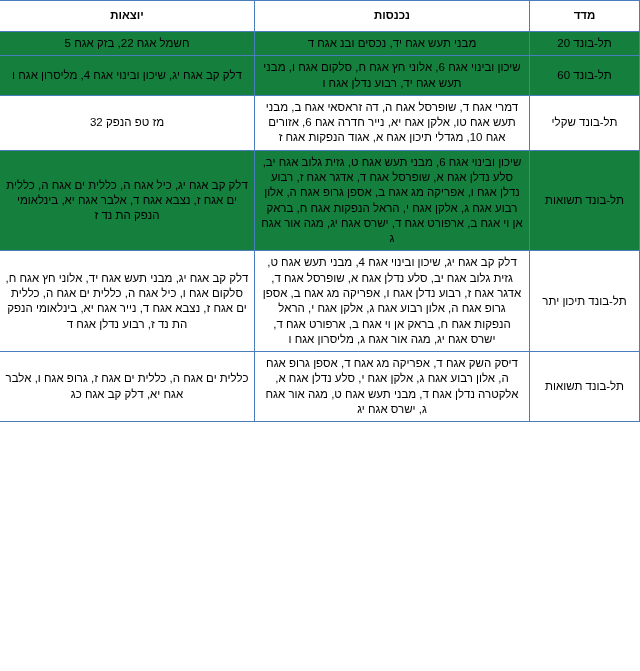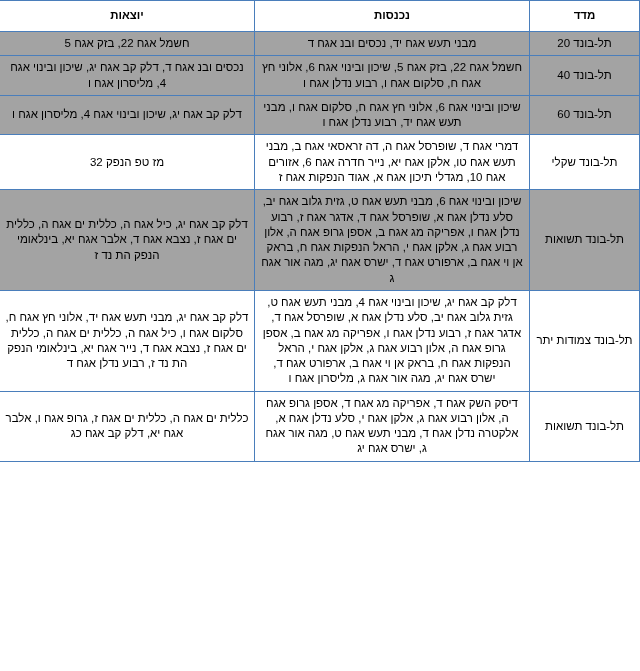--- a/index.html
+++ b/index.html
@@ -40,21 +40,21 @@
 
   td.measure-cell {
     font-weight: normal;
     font-size: 12.5px;
     text-align: center;
   }
   td.body-cell {
     text-align: center;
   }
   tr.shaded td {
-    background: #a3a3a3;
+    background: #15803d;
   }
   tr.plain td {
     background: #ffffff;
   }
 </style>
 </head>
 <body>
 
 <table class="index-table">
   <colgroup>
@@ -69,41 +69,36 @@
       <th>יוצאות</th>
     </tr>
   </thead>
   <tbody>
     <tr class="shaded">
       <td class="measure-cell">תל-בונד 20</td>
       <td class="body-cell">מבני תעש אגח יד, נכסים ובנ אגח ד</td>
       <td class="body-cell">חשמל אגח 22, בזק אגח 5</td>
     </tr>
     <tr class="shaded">
-      <td class="measure-cell">תל-בונד 40</td>
-      <td class="body-cell">חשמל אגח 22, בזק אגח 5, שיכון ובינוי אגח 6, אלוני חץ אגח ח, סלקום אגח ו, רבוע נדלן אגח ו</td>
-      <td class="body-cell">נכסים ובנ אגח ד, דלק קב אגח יג, שיכון ובינוי אגח 4, מליסרון אגח ו</td>
-    </tr>
-    <tr class="shaded">
       <td class="measure-cell">תל-בונד 60</td>
       <td class="body-cell">שיכון ובינוי אגח 6, אלוני חץ אגח ח, סלקום אגח ו, מבני תעש אגח יד, רבוע נדלן אגח ו</td>
       <td class="body-cell">דלק קב אגח יג, שיכון ובינוי אגח 4, מליסרון אגח ו</td>
     </tr>
     <tr class="plain">
       <td class="measure-cell">תל-בונד שקלי</td>
       <td class="body-cell">דמרי אגח ד, שופרסל אגח ה, דה זראסאי אגח ב, מבני תעש אגח טו, אלקן אגח יא, נייר חדרה אגח 6, אזורים אגח 10, מגדלי תיכון אגח א, אגוד הנפקות אגח ז</td>
       <td class="body-cell">מז טפ הנפק 32</td>
     </tr>
     <tr class="shaded">
       <td class="measure-cell">תל-בונד תשואות</td>
       <td class="body-cell">שיכון ובינוי אגח 6, מבני תעש אגח ט, גזית גלוב אגח יב, סלע נדלן אגח א, שופרסל אגח ד, אדגר אגח ז, רבוע נדלן אגח ו, אפריקה מג אגח ב, אספן גרופ אגח ה, אלון רבוע אגח ג, אלקן אגח י, הראל הנפקות אגח ח, בראק אן וי אגח ב, ארפורט אגח ד, ישרס אגח יג, מגה אור אגח ג</td>
       <td class="body-cell">דלק קב אגח יג, כיל אגח ה, כללית ים אגח ה, כללית ים אגח ז, נצבא אגח ד, אלבר אגח יא, בינלאומי הנפק הת נד ז</td>
     </tr>
     <tr class="plain">
-      <td class="measure-cell">תל-בונד צמודות יתר</td>
+      <td class="measure-cell">תל-בונד תיכון יתר</td>
       <td class="body-cell">דלק קב אגח יג, שיכון ובינוי אגח 4, מבני תעש אגח ט, גזית גלוב אגח יב, סלע נדלן אגח א, שופרסל אגח ד, אדגר אגח ז, רבוע נדלן אגח ו, אפריקה מג אגח ב, אספן גרופ אגח ה, אלון רבוע אגח ג, אלקן אגח י, הראל הנפקות אגח ח, בראק אן וי אגח ב, ארפורט אגח ד, ישרס אגח יג, מגה אור אגח ג, מליסרון אגח ו</td>
       <td class="body-cell">דלק קב אגח יג, מבני תעש אגח יד, אלוני חץ אגח ח, סלקום אגח ו, כיל אגח ה, כללית ים אגח ה, כללית ים אגח ז, נצבא אגח ד, נייר אגח יא, בינלאומי הנפק הת נד ז, רבוע נדלן אגח ד</td>
     </tr>
     <tr class="plain">
       <td class="measure-cell">תל-בונד תשואות</td>
       <td class="body-cell">דיסק השק אגח ד, אפריקה מג אגח ד, אספן גרופ אגח ה, אלון רבוע אגח ג, אלקן אגח י, סלע נדלן אגח א, אלקטרה נדלן אגח ד, מבני תעש אגח ט, מגה אור אגח ג, ישרס אגח יג</td>
       <td class="body-cell">כללית ים אגח ה, כללית ים אגח ז, גרופ אגח ו, אלבר אגח יא, דלק קב אגח כג</td>
     </tr>
   </tbody>
 </table>

